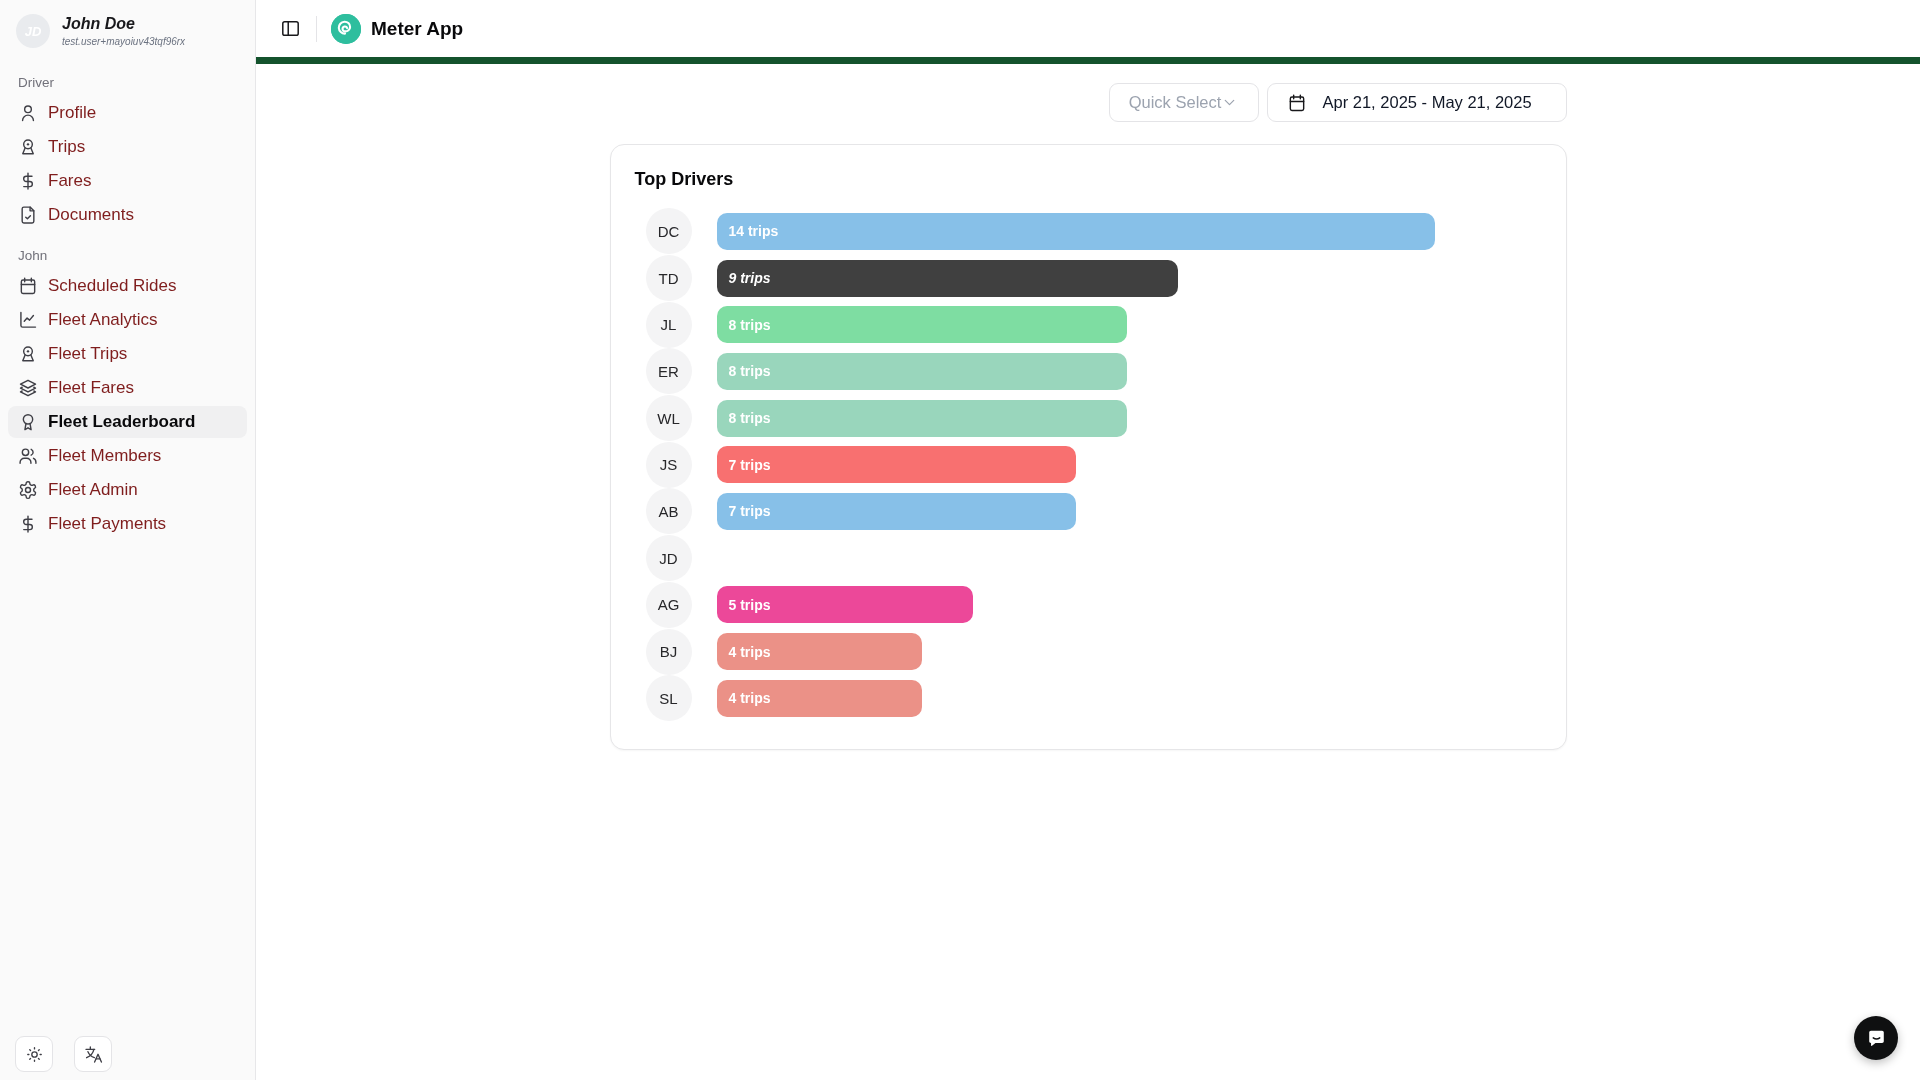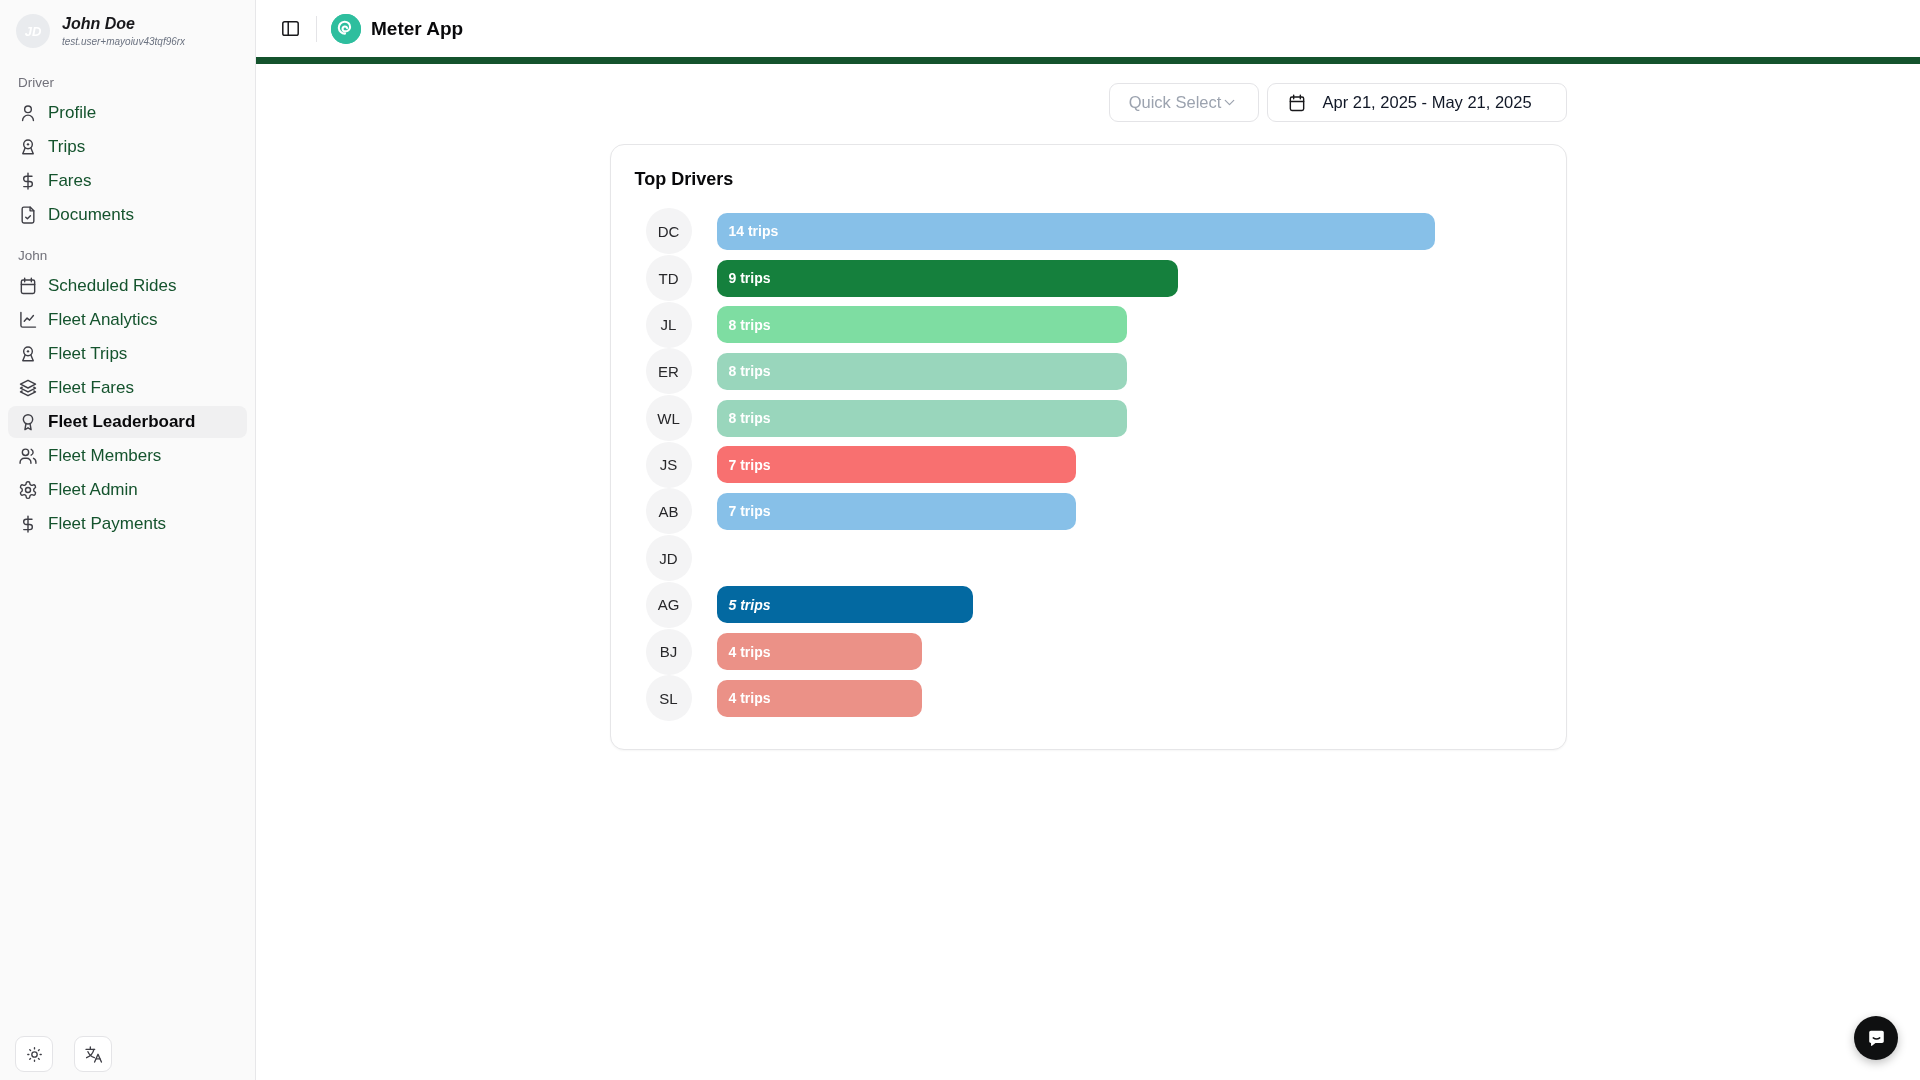--- a/index.html
+++ b/index.html
@@ -22,21 +22,21 @@
     color:#ffffff; font-size:13px; font-weight:600;
     display:flex; align-items:center; justify-content:center;
   }
   .user-meta { overflow:hidden; }
   .user-name { font-size:16px; font-weight:700; color:#18181b; line-height:1.3; }
   .user-email { font-size:10px; color:#6b7280; white-space:nowrap; overflow:hidden; line-height:1.3; }
 
   .section-label { font-size:13.5px; color:#71717a; padding:0 18px; margin:17px 0 7px; }
   .nav-item {
     display:flex; align-items:center; gap:10px; height:32px; margin:2px 8px;
-    padding:0 10px; border-radius:8px; color:#14532d; font-size:17px; cursor:pointer;
+    padding:0 10px; border-radius:8px; color:#7f1d1d; font-size:17px; cursor:pointer;
   }
   .nav-item .icon { color:#3f3f46; display:flex; flex:none; }
   .nav-item.active { background:#f0f0f1; font-weight:700; color:#09090b; }
 
   .side-footer { position:absolute; left:15px; bottom:8px; display:flex; gap:21px; }
   .icon-btn {
     width:38px; height:36px; border:1px solid #e4e4e7; border-radius:9px;
     background:#fff; color:#3f3f46; display:flex; align-items:center; justify-content:center;
     cursor:pointer;
   }
@@ -309,21 +309,21 @@
     <div class="rows">
   <div class="chart-row">
     <div class="avatar">DC</div>
     <div class="bar" style="width: 718px; background: rgb(135, 192, 232);">
       <span class="bar-label">14 trips</span>
     </div>
   </div>
 
   <div class="chart-row">
     <div class="avatar">TD</div>
-    <div class="bar" style="width: 461.571px; background: #15803d;">
+    <div class="bar" style="width: 461.571px; background: #404040; font-style: italic;">
       <span class="bar-label">9 trips</span>
     </div>
   </div>
 
   <div class="chart-row">
     <div class="avatar">JL</div>
     <div class="bar" style="width: 410.286px; background: rgb(126, 221, 162);">
       <span class="bar-label">8 trips</span>
     </div>
   </div>
@@ -355,21 +355,21 @@
       <span class="bar-label">7 trips</span>
     </div>
   </div>
 
   <div class="chart-row">
     <div class="avatar">JD</div>
   </div>
 
   <div class="chart-row">
     <div class="avatar">AG</div>
-    <div class="bar" style="width: 256.429px; background: #0369a1; font-style: italic;">
+    <div class="bar" style="width: 256.429px; background: #ec4899;">
       <span class="bar-label">5 trips</span>
     </div>
   </div>
 
   <div class="chart-row">
     <div class="avatar">BJ</div>
     <div class="bar" style="width: 205.143px; background: rgb(235, 145, 135);">
       <span class="bar-label">4 trips</span>
     </div>
   </div>

